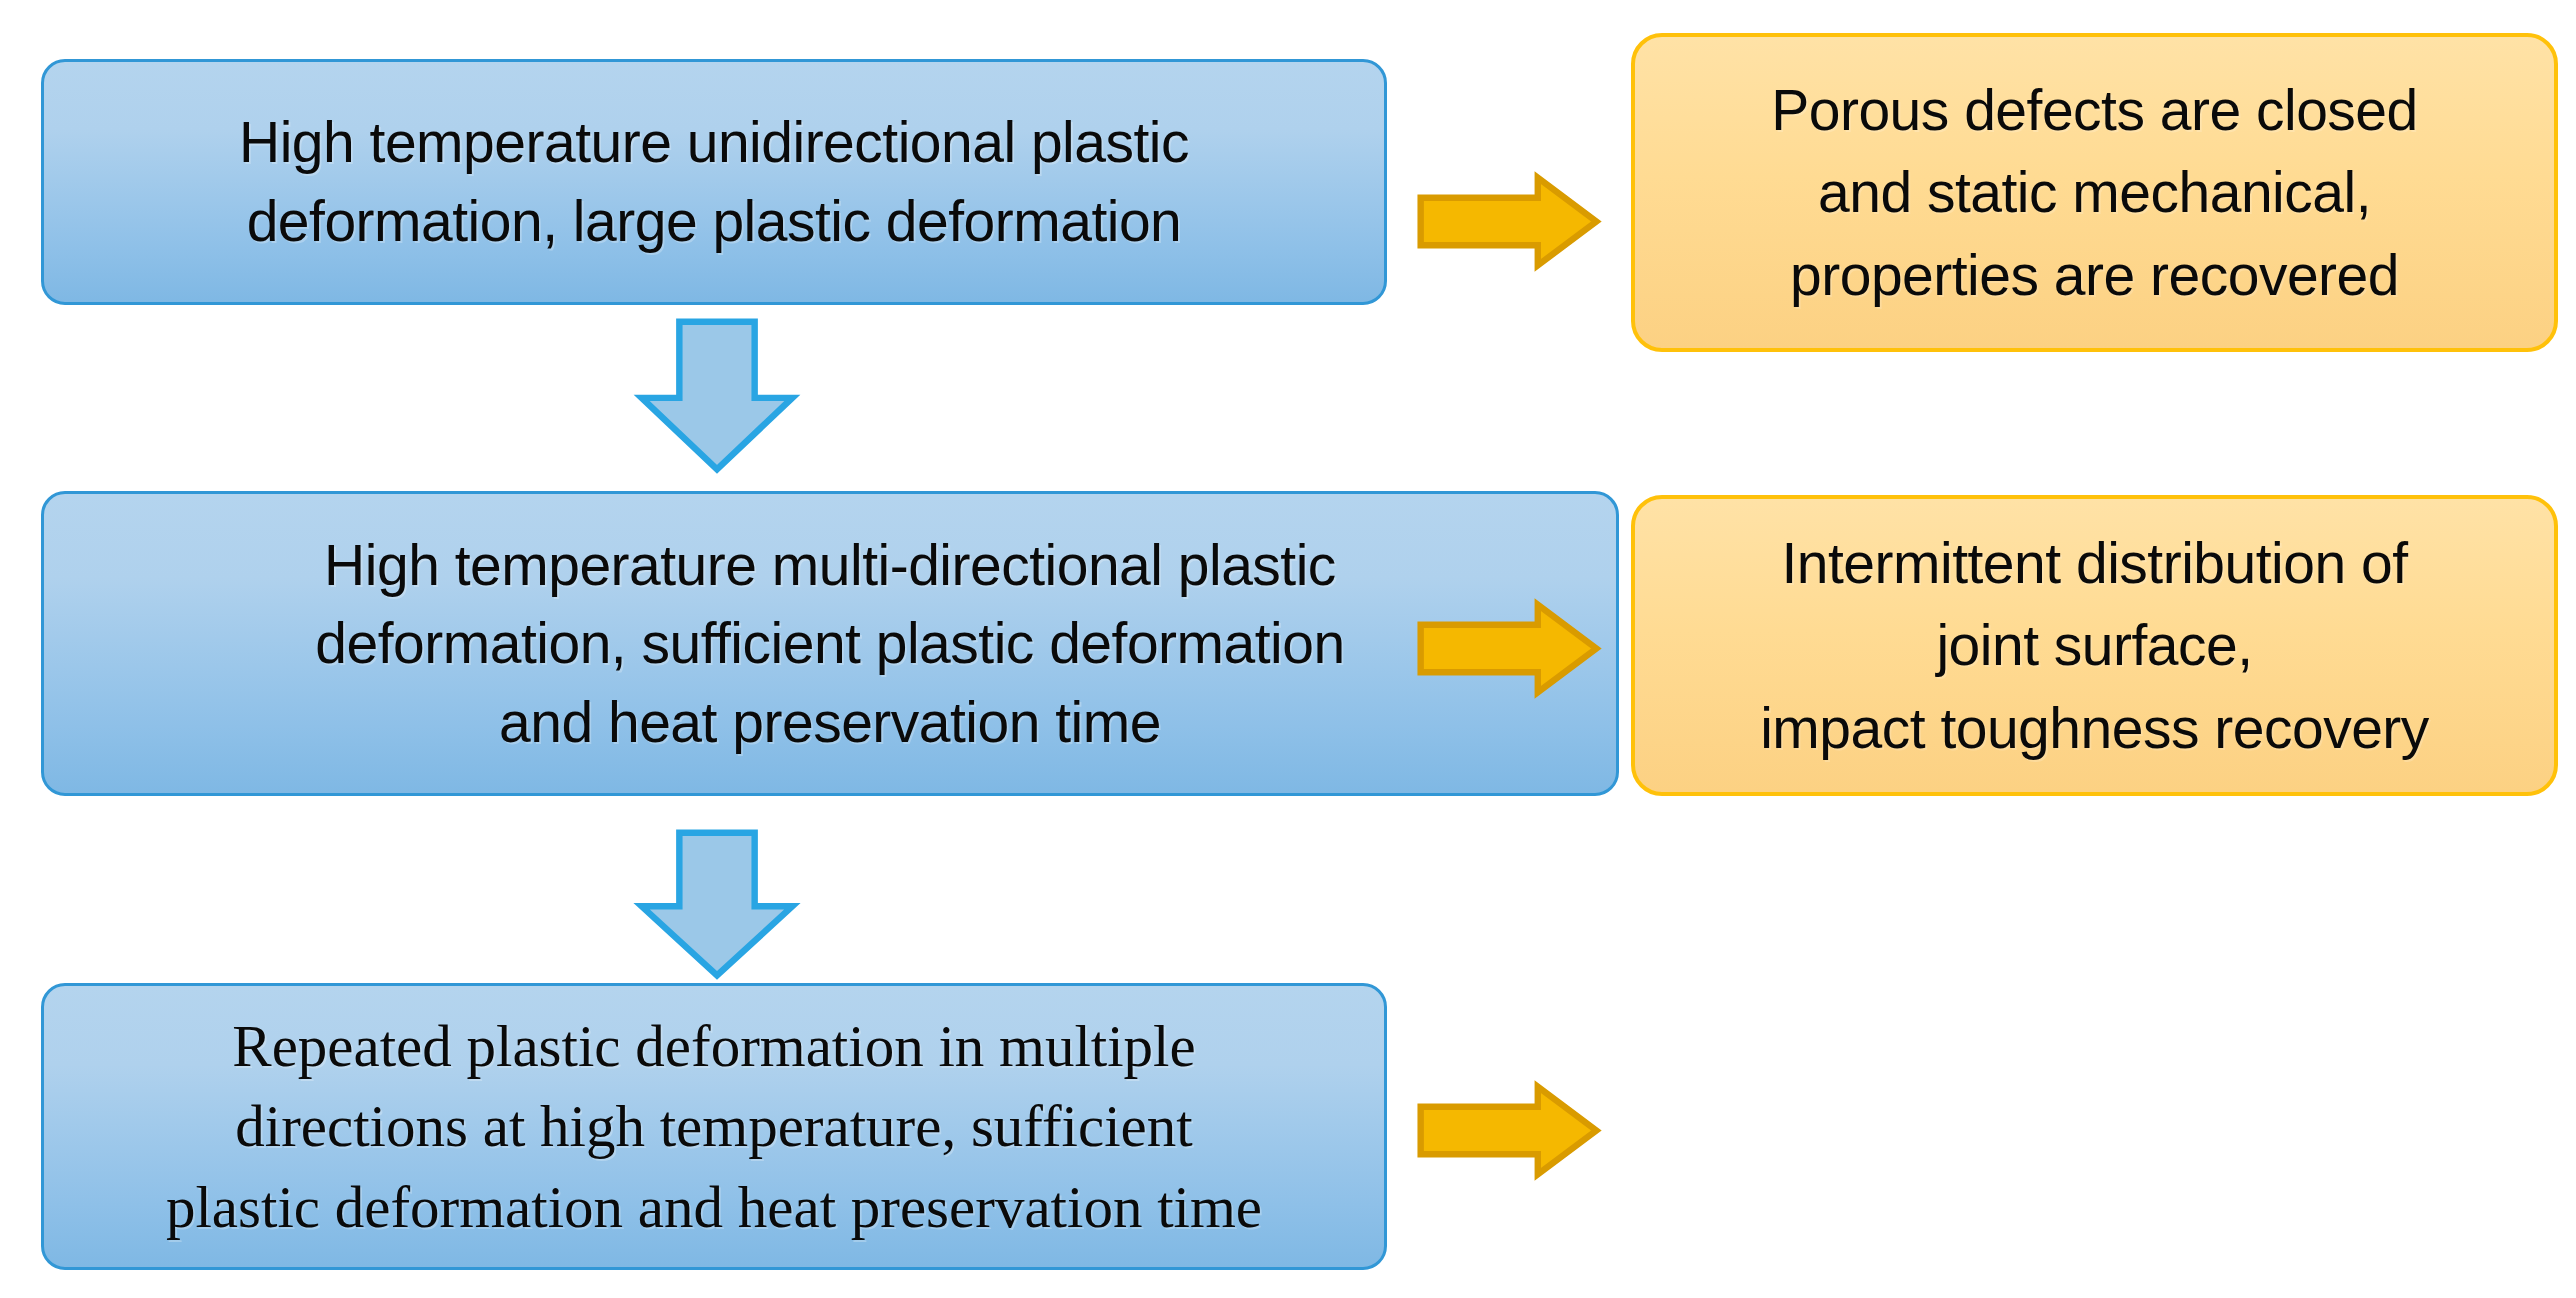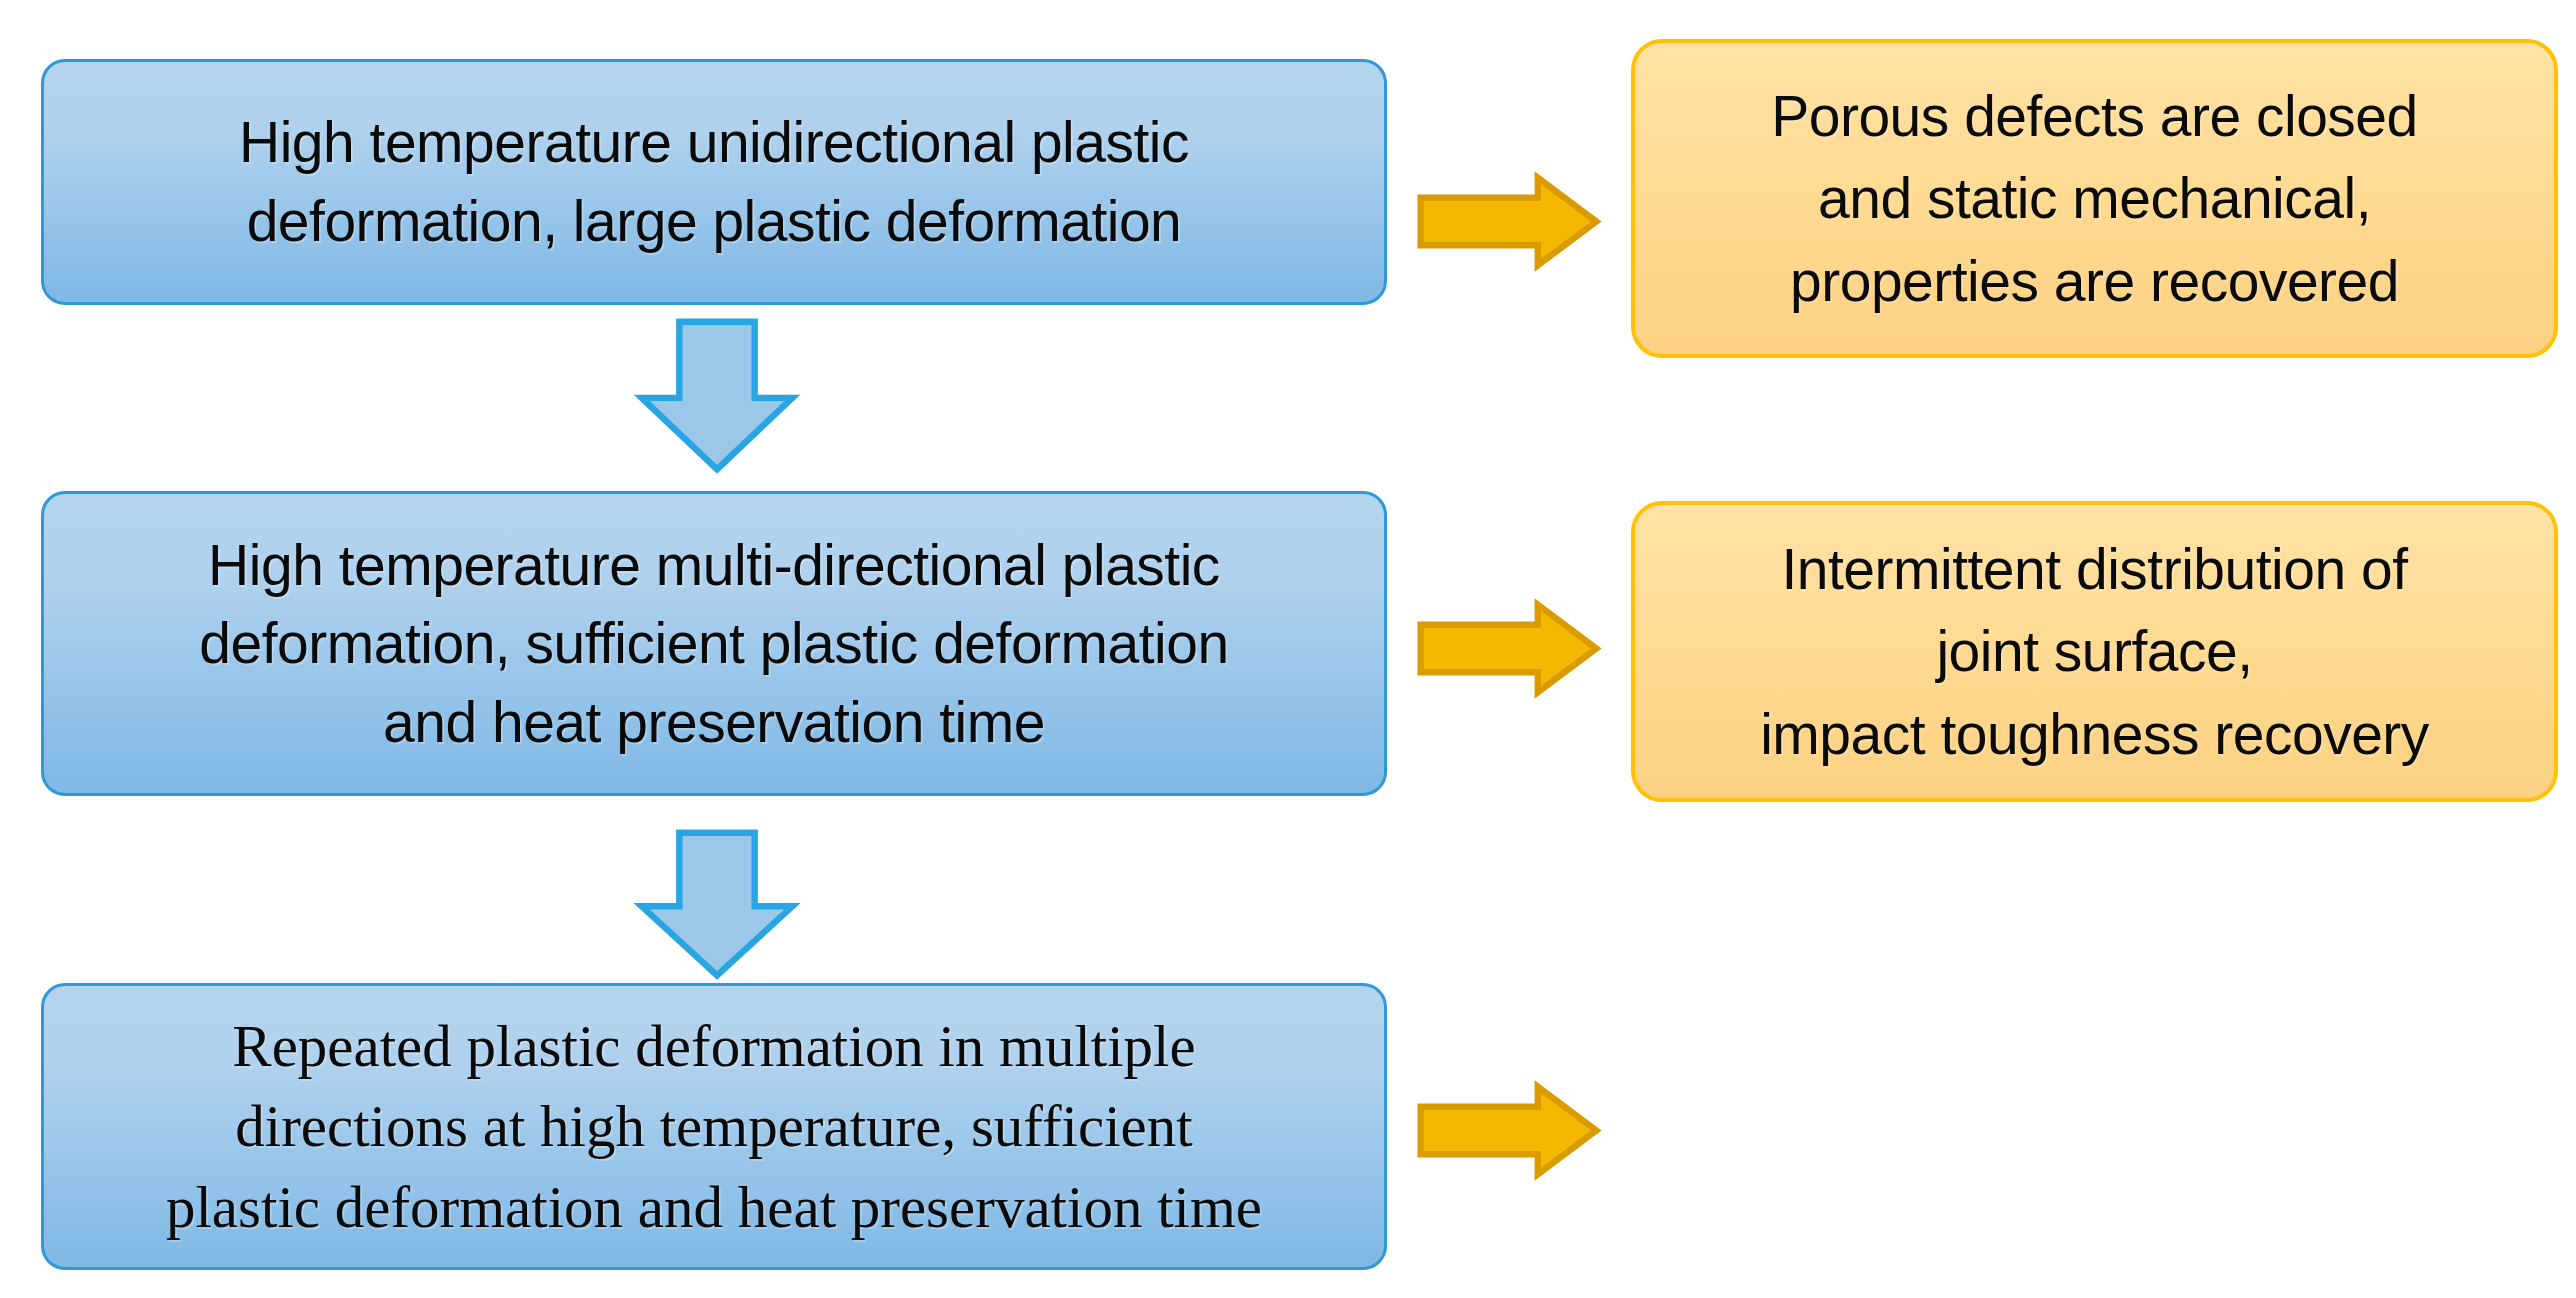--- a/index.html
+++ b/index.html
@@ -54,21 +54,20 @@
     box-sizing: border-box;
     border: 4.6px solid #FFC10A;
     border-radius: 31px;
     background: linear-gradient(180deg, #FFE0A0 0%, #FFDC96 35%, #FFD versions 100%);
     background: linear-gradient(180deg, #FFE2A6 0%, #FFDB93 45%, #FCD183 100%);
     display: flex;
     align-items: center;
     justify-content: center;
     text-align: center;
     color: #0a0a0a;
-    margin-top: 6px;
   }
   .res-box .txt {
     width: 90%;
     font-family: "Liberation Sans Narrow", "Liberation Sans", sans-serif;
     font-size: 57px;
     line-height: 1.45;
     letter-spacing: -0.5px;
     text-shadow: 1.8px 1.8px 0 rgba(255,255,255,0.18);
     white-space: pre-line;
   }
@@ -105,21 +104,21 @@
 and static mechanical,
 properties are recovered</div>
   </div>
 
   <div class="arrow-down" style="left:638px; top:319px; width:158px; height:154px;">
     <svg viewBox="0 0 172 168" preserveAspectRatio="none" aria-hidden="true">
       <polygon points="45,3 127,3 127,86 168,86 86,164 4,86 45,86" fill="#9BC8E8" stroke="#29A5E3" stroke-width="7" stroke-linejoin="miter"></polygon>
     </svg>
   </div>
 
-  <div class="proc-box" style="left:41px; top:491px; width:1346px; height:305px;">
+  <div class="proc-box" style="left:41px; top:491px; width:1578px; height:305px;">
     <div class="txt">High temperature multi-directional plastic
 deformation, sufficient plastic deformation
 and heat preservation time</div>
   </div>
 
   <div class="arrow-right" style="left:1417px; top:601px; width:183px; height:95px;">
     <svg viewBox="0 0 200 104" preserveAspectRatio="none" aria-hidden="true">
       <polygon points="4,26 132,26 132,4 196,52 132,100 132,78 4,78" fill="#F5B800" stroke="#D99B00" stroke-width="7" stroke-linejoin="miter"></polygon>
     </svg>
   </div>

